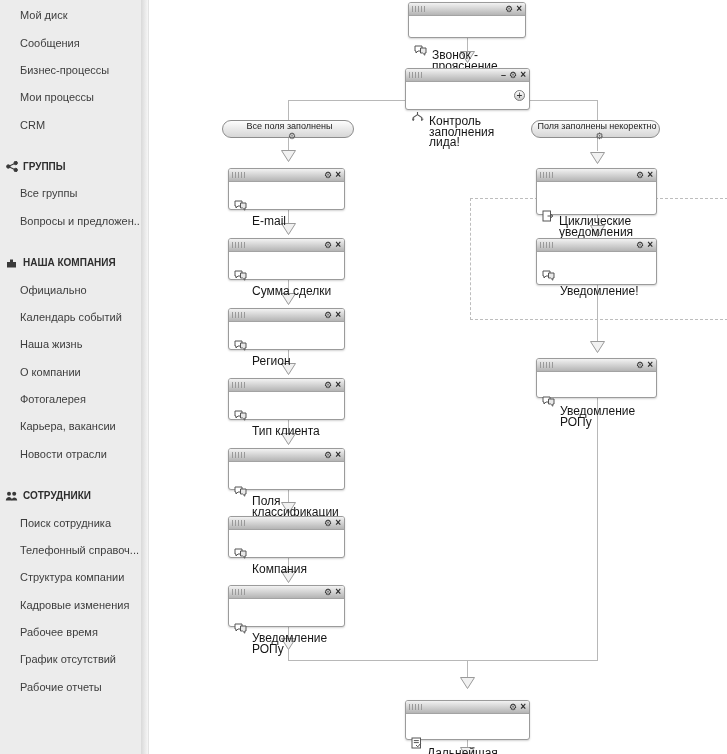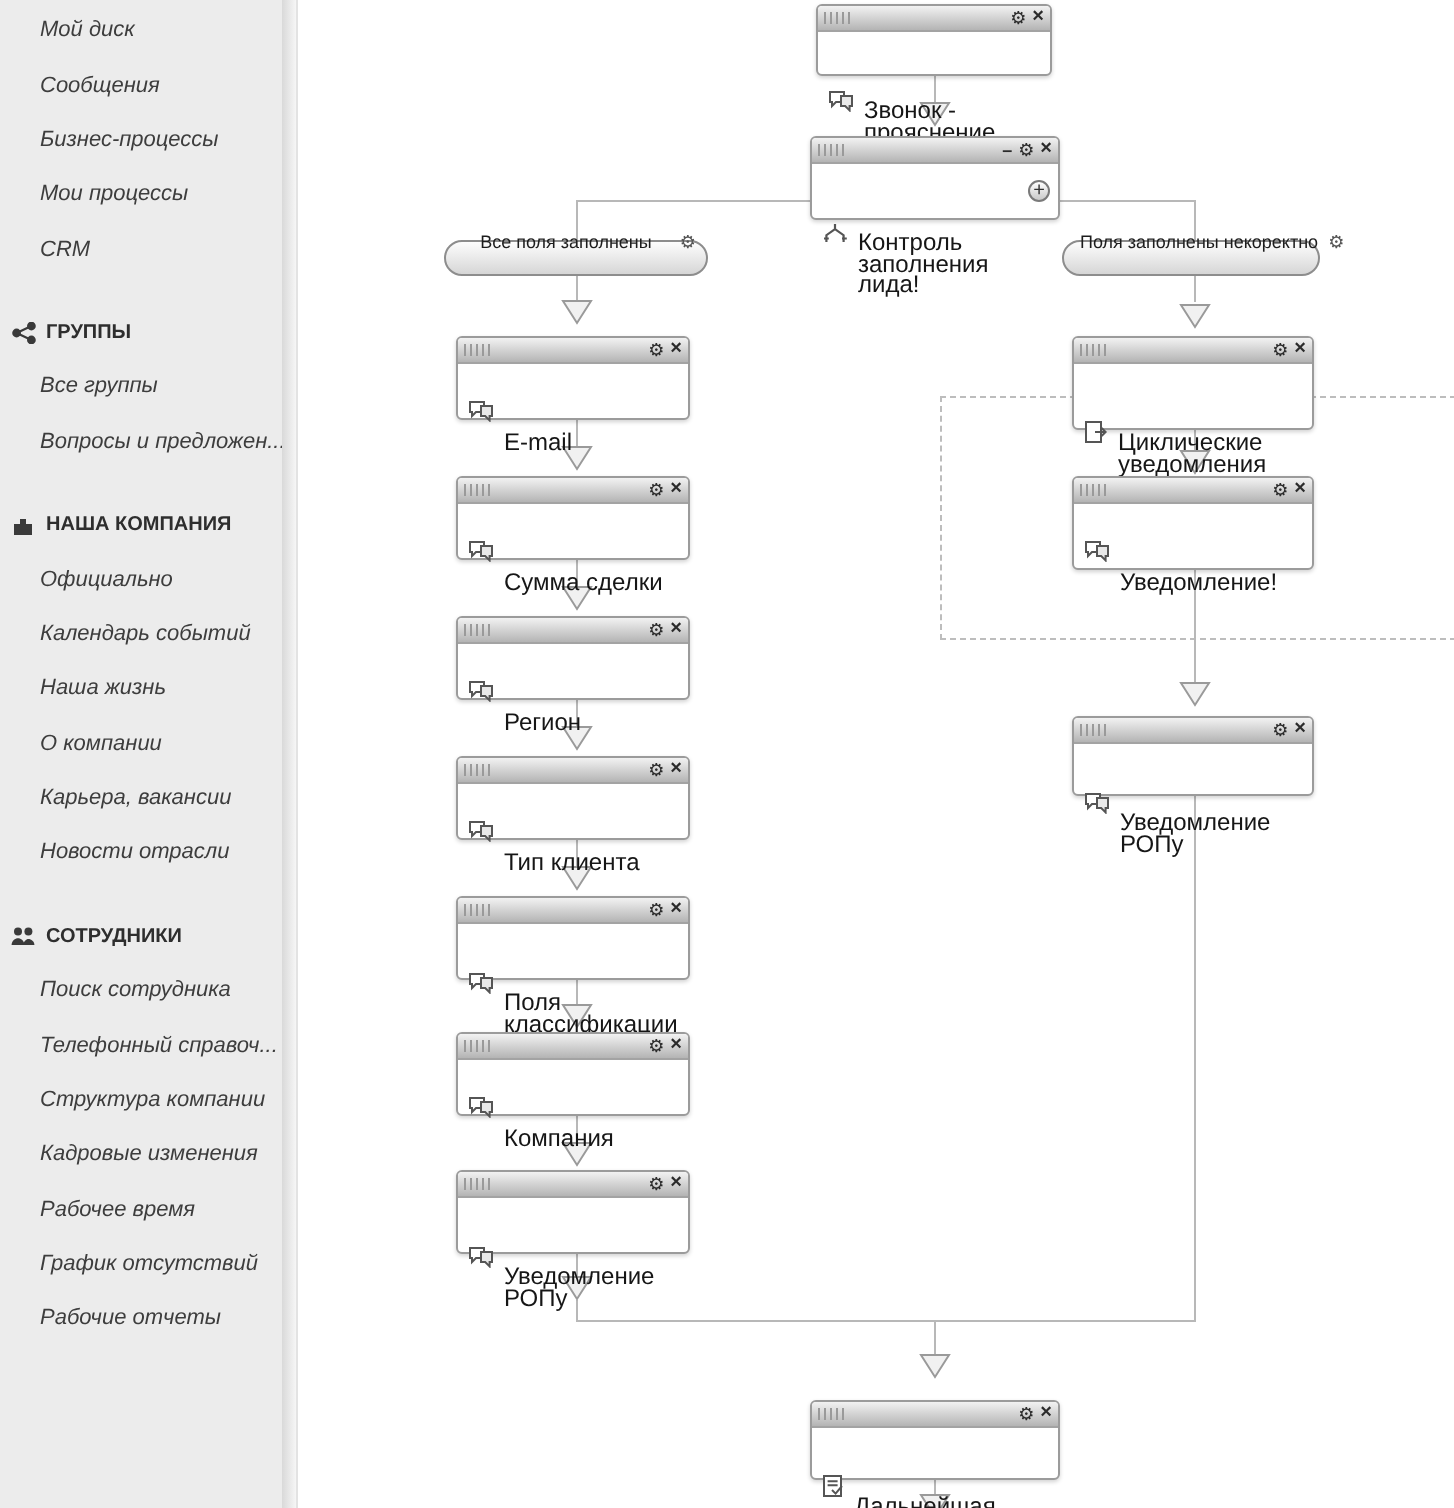--- a/index.html
+++ b/index.html
@@ -4,21 +4,21 @@
 <style>
   html,body{margin:0;padding:0;}
   body{font-family:"Liberation Sans", sans-serif; background:#fff;}
   .screen{position:relative;width:727px;height:754px;background:#fff;overflow:hidden;}
 
   
   .sidebar{position:absolute;left:0;top:0;width:141px;height:754px;background:#ececec;padding-top:2px;box-sizing:border-box;}
   .sidebar-edge{position:absolute;left:141px;top:0;width:7px;height:754px;
     background:linear-gradient(to right,#d9d9d9,#f6f6f6);border-right:1px solid #e3e3e3;}
   .side-item{padding:7.2px 4px 7.2px 20px;font-size:11px;color:#3d3d3d;line-height:13px;
-    white-space:nowrap;overflow:hidden;cursor:pointer;font-style:italic;}
+    white-space:nowrap;overflow:hidden;cursor:pointer;}
   .side-header{display:flex;align-items:center;gap:5px;margin-top:14px;padding:7.2px 2px 7.2px 5px;
     font-size:10px;font-weight:bold;color:#2e2e2e;line-height:13px;white-space:nowrap;}
   .sicon{display:inline-flex;width:13px;justify-content:center;flex:0 0 auto;}
 
   
   .ln{position:absolute;background:#b8b8b8;}
   .vln{width:1px;}
   .hln{height:1px;}
   .arr{position:absolute;width:17px;height:14px;}
   .dashed-zone{position:absolute;border:1px dashed #bdbdbd;background:transparent;}
@@ -37,21 +37,21 @@
   .minbtn{font-weight:bold;}
   .wbody{display:flex;align-items:center;gap:5px;padding:3px 5px;box-sizing:border-box;}
   .nicon{flex:0 0 auto;display:inline-flex;}
   .nlabel{font-size:12px;line-height:10.5px;color:#161616;margin-top:31px;}
   .plusbtn{position:absolute;right:4px;top:21px;width:11px;height:11px;border:1px solid #7a7a7a;
     border-radius:50%;background:linear-gradient(#fff,#c9c9c9);font-size:10px;line-height:10px;
     text-align:center;color:#333;cursor:pointer;box-sizing:border-box;}
 
   .pill{position:absolute;height:17px;border:1px solid #8d8d8d;border-radius:9px;
     background:linear-gradient(#fdfdfd,#d6d6d6);display:flex;align-items:center;
-    padding:0 5px 16px 8px;box-sizing:border-box;font-size:9px;color:#1c1c1c;white-space:nowrap;cursor:pointer;}
+    padding:0 5px 16px 8px;box-sizing:border-box;font-size:9px;color:#1c1c1c;white-space:nowrap;cursor:pointer;flex-direction:column;}
   .pill .ptext{flex:1 1 auto;text-align:center;}
   .pill .pgear{flex:0 0 auto;margin-left:5px;font-size:9px;color:#555;cursor:pointer;}
 </style>
 </head>
 <body>
 
 <div class="screen">
 
   <div class="sidebar">
     <div class="side-item">Мой диск</div>
@@ -81,20 +81,21 @@
         <svg width="11" height="10" viewBox="0 0 11 10">
             <path d="M1 9.5V4h3V1.5h3V4h3v5.5z" fill="#3a3a3a"></path>
           </svg>
       </span>
       <span>НАША КОМПАНИЯ</span>
     </div>
     <div class="side-item">Официально</div>
     <div class="side-item">Календарь событий</div>
     <div class="side-item">Наша жизнь</div>
     <div class="side-item">О компании</div>
+    <div class="side-item">Фотогалерея</div>
     <div class="side-item">Карьера, вакансии</div>
     <div class="side-item">Новости отрасли</div>
 
     <div class="side-header">
       <span class="sicon">
         <svg width="13" height="10" viewBox="0 0 13 10">
             <g fill="#3a3a3a">
               <circle cx="4" cy="2.8" r="2"></circle>
               <circle cx="9.2" cy="2.8" r="2"></circle>
               <path d="M0.8 9.5c0-2.2 1.8-3.4 3.2-3.4s3.2 1.2 3.2 3.4z"></path>

